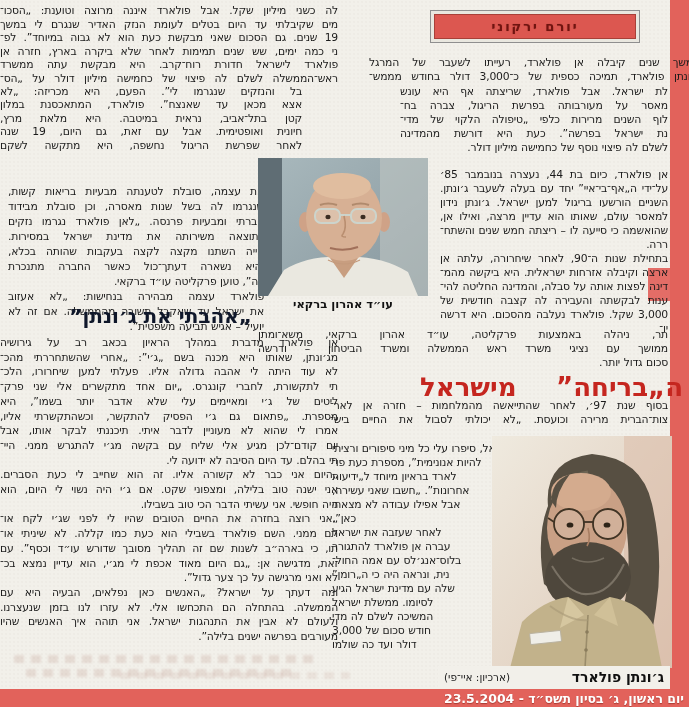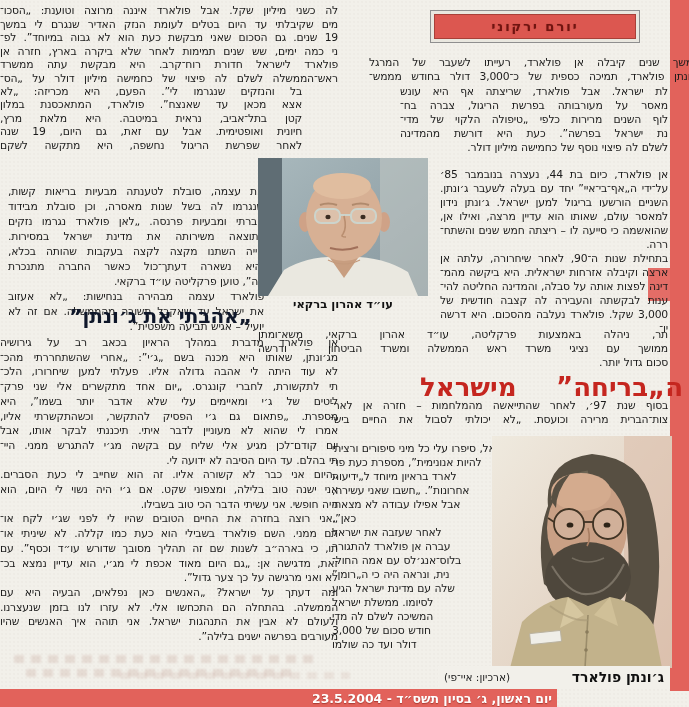--- a/index.html
+++ b/index.html
@@ -41,21 +41,21 @@
     border:1px solid #8f8f8f;
     box-shadow:inset 0 0 0 3px #e9e7df, inset 0 0 0 4px #a84038;
     display:flex;align-items:center;justify-content:center;}
   #masthead-box .name{font-size:13px;font-weight:bold;color:#701410;
     letter-spacing:2px;direction:rtl;text-shadow:0 0 1px rgba(90,10,5,.4);}
   
   #side-bar{position:absolute;top:0;left:670px;width:19px;height:691px;
     background:var(--accent,#e2625b);}
   #side-notch{position:absolute;top:268px;left:648px;width:41px;height:33px;
     background:var(--accent,#e2625b);opacity:.92;}
-  #date-bar{position:absolute;top:689px;left:0;width:557px;height:18px;
+  #date-bar{position:absolute;top:689px;left:0;width:689px;height:18px;
     background:var(--accent,#e2625b);display:flex;align-items:center;
     justify-content:flex-end;direction:ltr;}
   #date-bar .date-text{direction:rtl;color:#ffffff;font-weight:bold;
     font-size:12.5px;padding-left:4px;padding-right:5px;
     text-shadow:0 1px 1px rgba(120,30,20,.55);}
   
   .photo{position:absolute;}
   #photo-barkai{top:158px;left:258px;width:170px;height:138px;}
   #photo-pollard{top:436px;left:492px;width:180px;height:232px;}
   #caption-barkai{position:absolute;top:297px;left:268px;width:150px;

